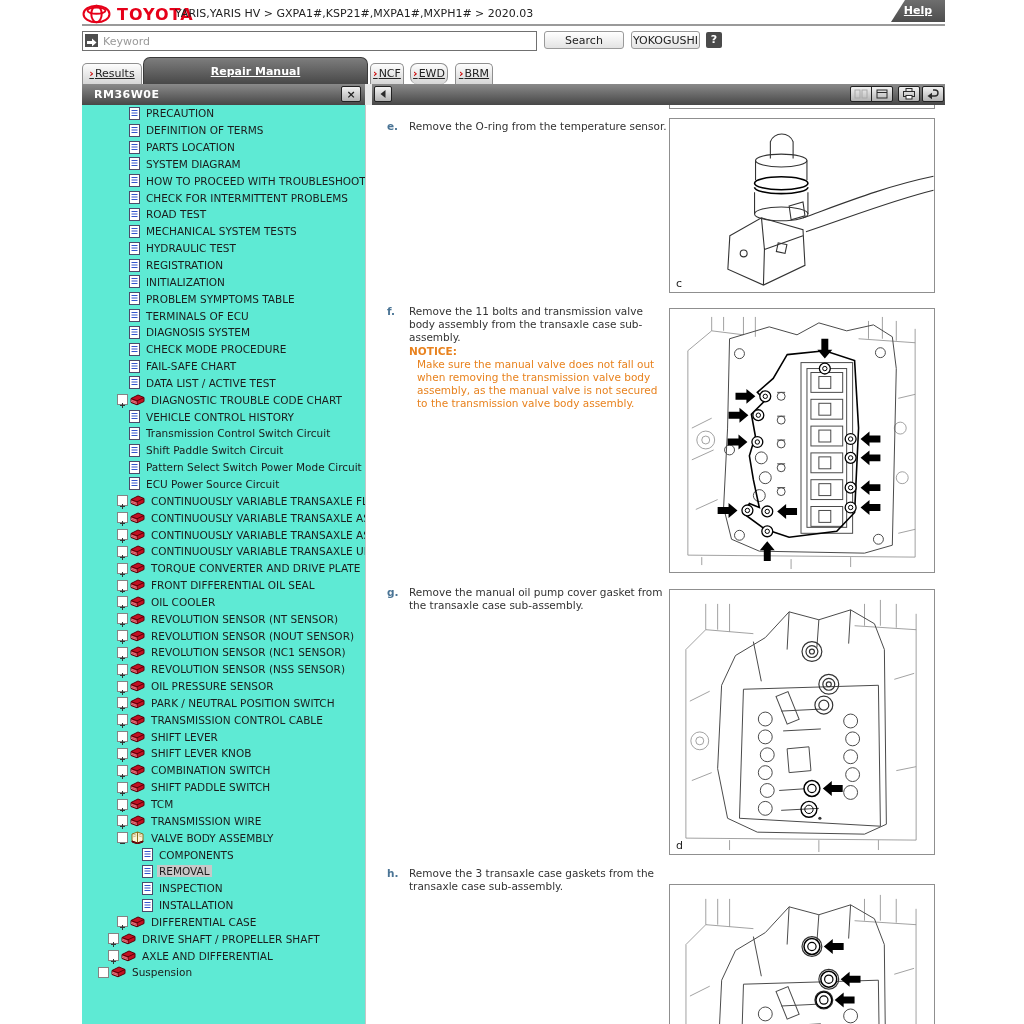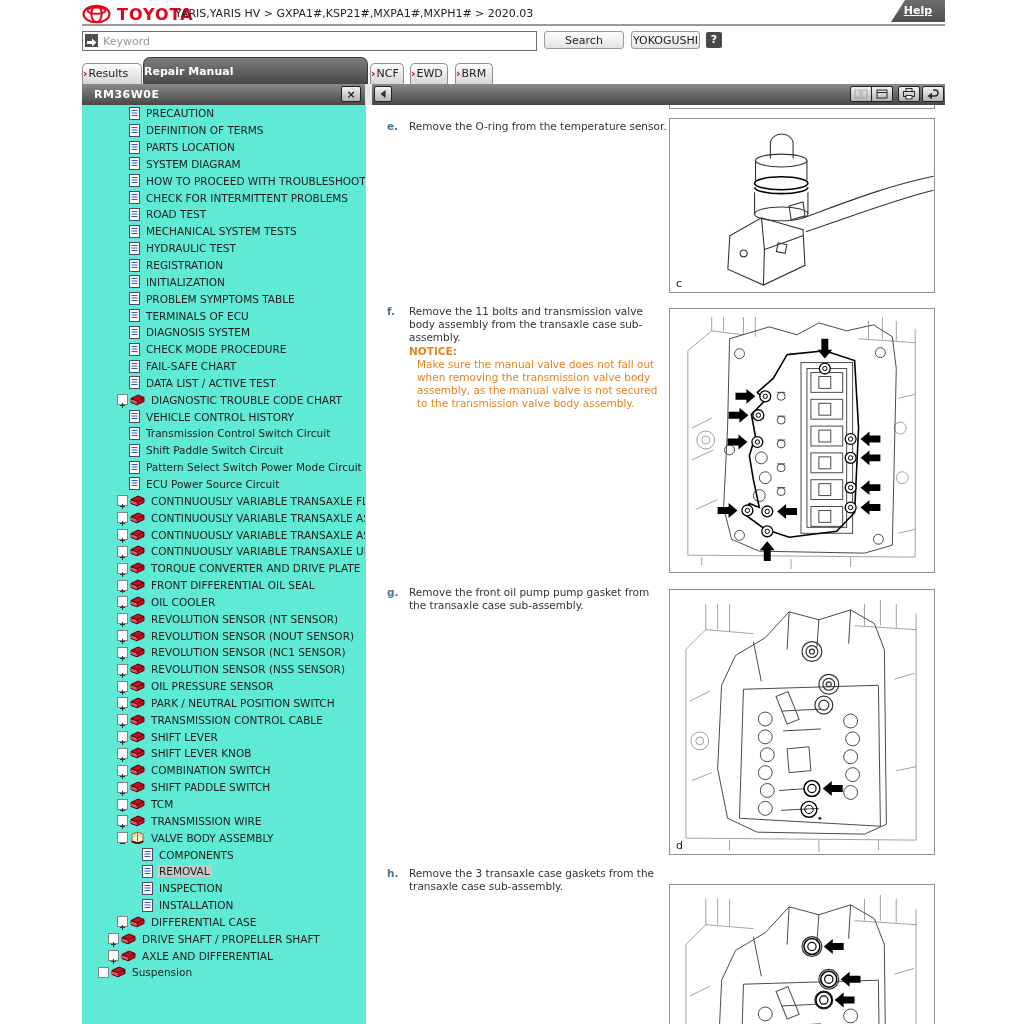--- a/index.html
+++ b/index.html
@@ -26,27 +26,27 @@
     background:linear-gradient(#ffffff,#e3e3e3);font-size:11px;color:#222;text-align:center;
     line-height:17px;cursor:pointer;box-sizing:border-box;}
   #btn-search{left:462px;width:80px;}
   #btn-yoko{left:549px;width:69px;}
   #btn-q{position:absolute;left:624px;top:1px;width:16px;height:16px;background:#4a4a4a;border-radius:2px;
     color:#fff;font-weight:bold;font-size:11px;text-align:center;line-height:16px;cursor:pointer;}
   
   #tabs{position:absolute;left:0;top:57px;width:100%;height:27px;}
   .tab{position:absolute;box-sizing:border-box;border:1px solid #8f8f8f;border-bottom:none;
     border-radius:5px 5px 0 0;background:linear-gradient(#fdfdfd,#d6d6d6);font-size:11px;color:#222;
-    cursor:pointer;white-space:nowrap;}
+    text-align:center;cursor:pointer;white-space:nowrap;text-decoration:underline;}
   .tab .chv{color:#cc0000;font-weight:bold;margin-right:1px;}
   #tab-results{left:0;top:6px;width:60px;height:21px;line-height:20px;}
   #tab-repair{left:61px;top:0;width:225px;height:27px;line-height:27px;background:linear-gradient(#7d7d7d,#484848);
     color:#fff;font-weight:bold;border-color:#3a3a3a;border-radius:7px 7px 0 0;}
   #tab-ncf{left:288px;top:6px;width:34px;height:21px;line-height:20px;}
-  #tab-ewd{left:328px;top:6px;width:38px;height:21px;line-height:20px;}
+  #tab-ewd{left:328px;top:6px;width:38px;height:21px;line-height:20px;border-radius:7px;}
   #tab-brm{left:373px;top:6px;width:38px;height:21px;line-height:20px;}
   
   #bar{position:absolute;left:0;top:84px;width:100%;height:21px;background:linear-gradient(#8a8a8a,#474747);}
   #bar-split{position:absolute;left:283px;top:0;width:7px;height:21px;background:#e8e8e8;}
   #doc-code{position:absolute;left:12px;top:4px;color:#fff;font-weight:bold;font-size:11px;letter-spacing:.5px;}
   .bar-btn{position:absolute;top:2px;height:16px;border:1px solid #222;border-radius:2px;
     background:linear-gradient(#f2f2f2,#b3b3b3);box-sizing:border-box;cursor:pointer;
     display:flex;align-items:center;justify-content:center;font-size:11px;color:#222;}
   #btn-close{left:259px;width:20px;font-weight:bold;}
   #btn-back{left:292px;width:18px;}
@@ -829,21 +829,21 @@
         </span>
         <span class="tlabel">Suspension</span>
       </div>
     </div>
 
   <div id="content-pane">
     <div id="fig-sliver"></div>
     <div id="steps-host">
         <div class="step" style="top: 15px; left: 35px; width: 258px;"><span class="letter">e.</span><span class="stext">Remove the O-ring from the temperature sensor.</span></div>
         <div class="step" style="top: 200px; left: 35px; width: 258px;"><span class="letter">f.</span><span class="stext">Remove the 11 bolts and transmission valve body assembly from the transaxle case sub-assembly.</span><div class="notice-t">NOTICE:</div><div class="notice-b">Make sure the manual valve does not fall out when removing the transmission valve body assembly, as the manual valve is not secured to the transmission valve body assembly.</div></div>
-        <div class="step" style="top: 481px; left: 35px; width: 258px;"><span class="letter">g.</span><span class="stext">Remove the front oil pump pump gasket from the transaxle case sub-assembly.</span></div>
+        <div class="step" style="top: 481px; left: 35px; width: 258px;"><span class="letter">g.</span><span class="stext">Remove the manual oil pump cover gasket from the transaxle case sub-assembly.</span></div>
         <div class="step" style="top: 762px; left: 35px; width: 290px;"><span class="letter">h.</span><span class="stext">Remove the 3 transaxle case gaskets from the transaxle case sub-assembly.</span></div>
       </div>
 
     <div class="figure" id="fig-c" style="top:13px;height:175px;">
       <svg viewBox="0 0 266 175">
         <g fill="none" stroke="#333" stroke-width="1.1">
           <path d="M134,100 C178,84 218,68 266,58"></path>
           <path d="M137,114 C182,99 222,83 266,72"></path>
           <path d="M101,40 L101,23 A12,11 0 0 1 124,23 L124,40"></path>
           <ellipse cx="112" cy="42" rx="26" ry="6.5"></ellipse>

